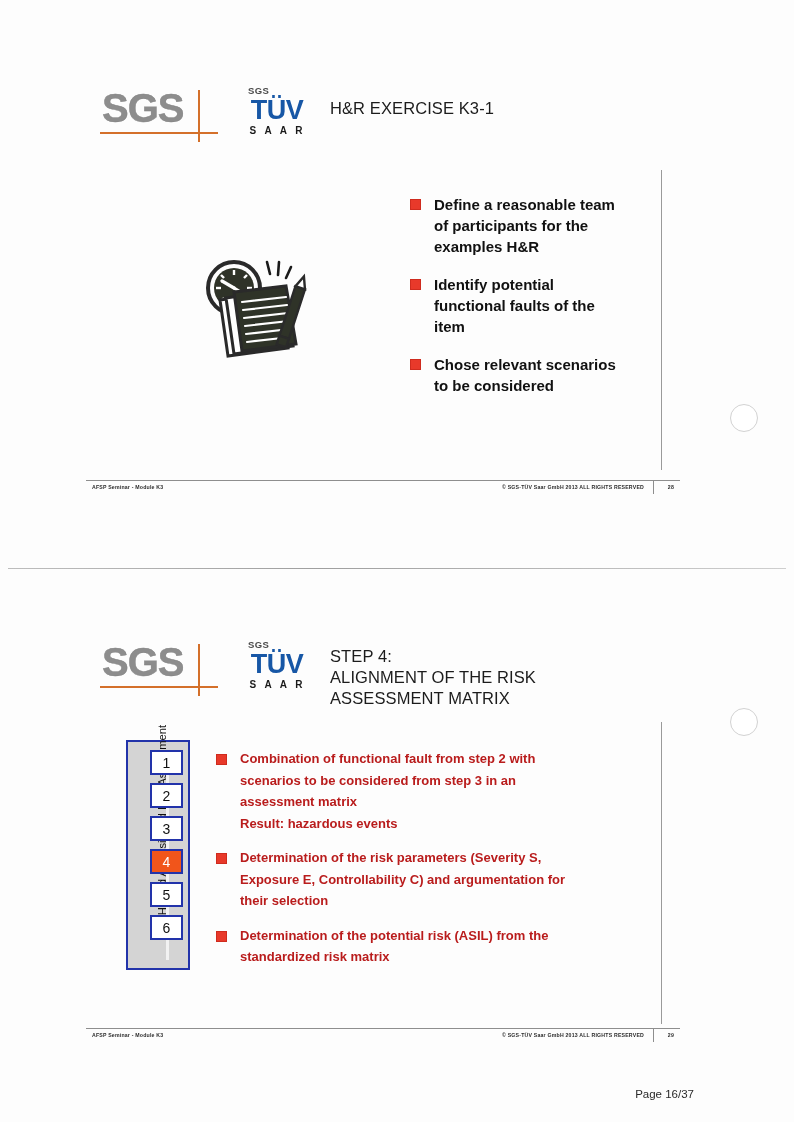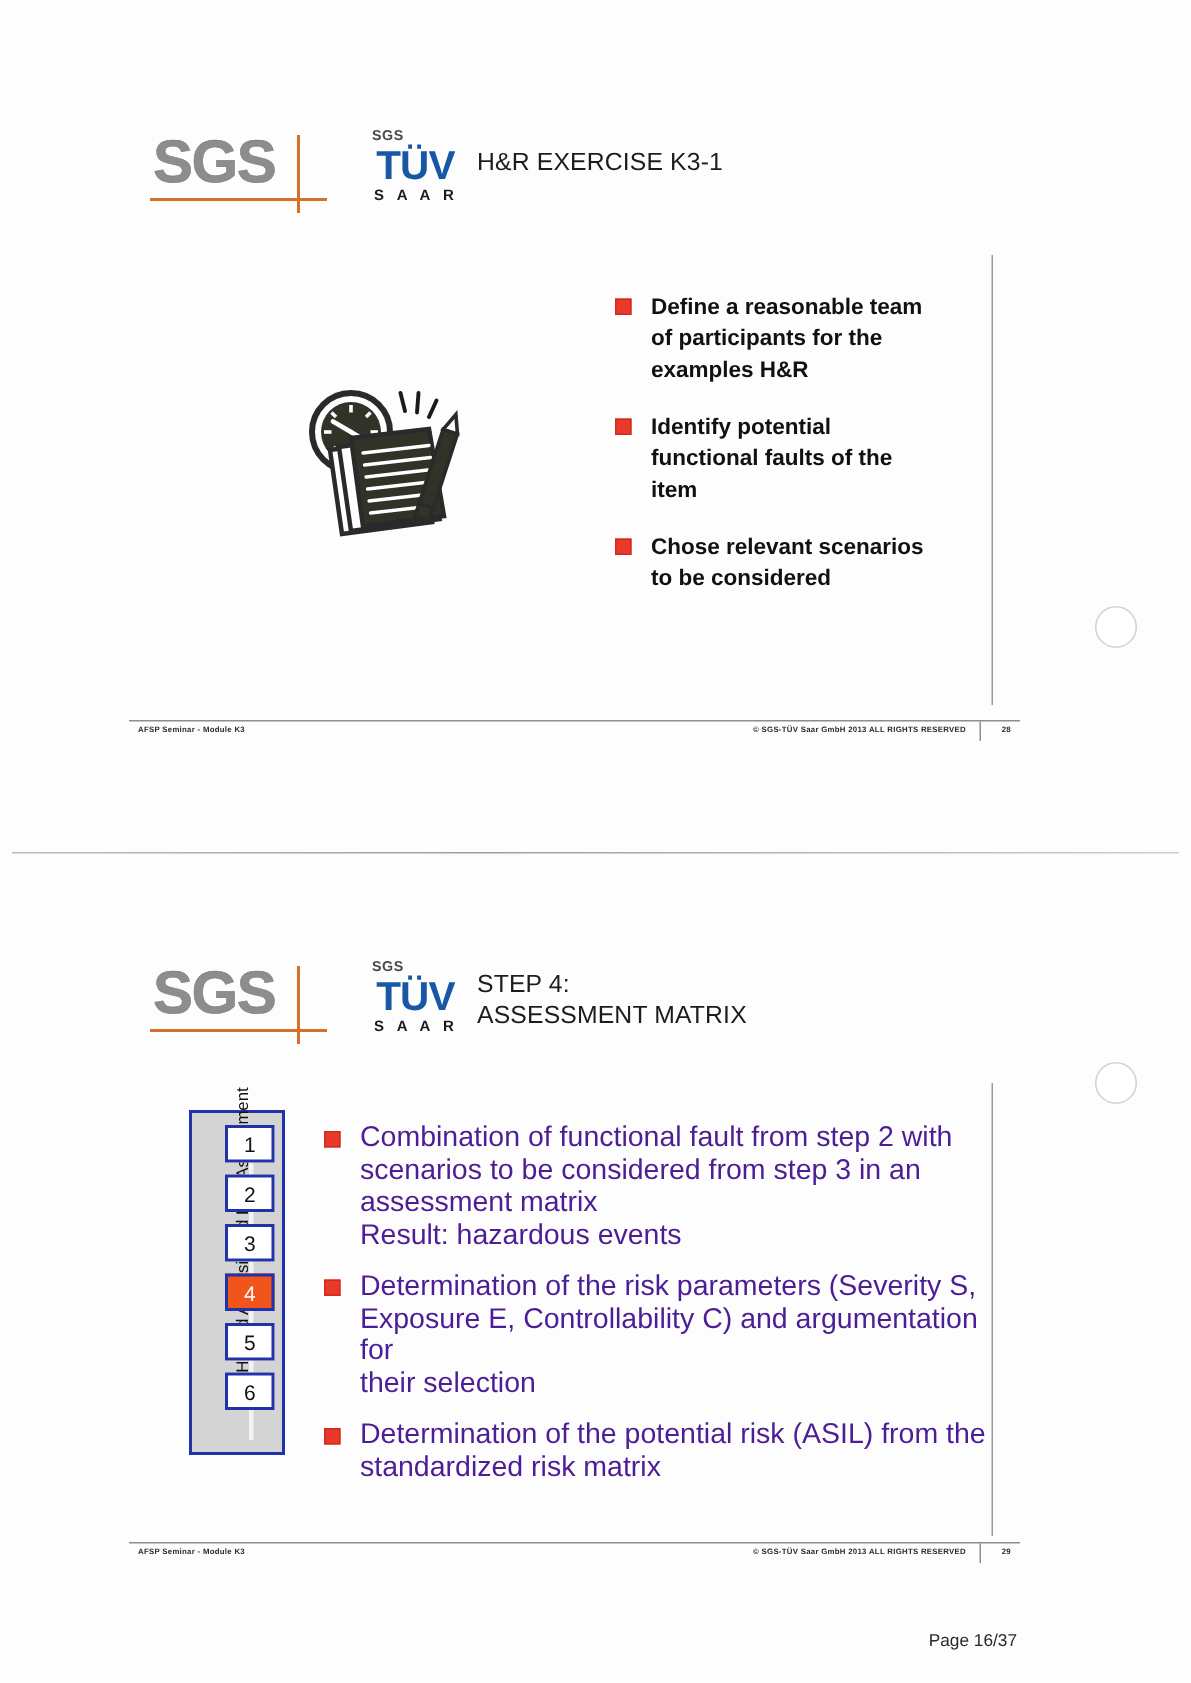--- a/index.html
+++ b/index.html
@@ -106,21 +106,21 @@
     color: #1a1a1a;
     letter-spacing: 3px;
     margin-top: 2px;
     text-align: center;
     padding-left: 3px;
   }
 
   
   .slide-title {
     position: absolute;
-    left: 232px;
+    left: 244px;
     top: 24px;
     right: 0;
     font-size: 16.5px;
     color: #1c1c1c;
     line-height: 21px;
     letter-spacing: 0.1px;
   }
   #slide-2 .slide-title { top: 18px; }
   .slide-title div { white-space: nowrap; }
 
@@ -164,24 +164,24 @@
   #bullets-1 .bullet-text {
     font-size: 15px;
     font-weight: bold;
     line-height: 21px;
     color: #111111;
   }
   #bullets-1 .bullet { margin-bottom: 17px; }
   #bullets-1 .bullet-marker { top: 5px; }
 
   #bullets-2 .bullet-text {
-    font-size: 19px;
-    font-weight: normal;
+    font-size: 13px;
+    font-weight: bold;
     line-height: 21.5px;
-    color: #4c1d95;
+    color: #b91c1c;
   }
   #bullets-2 .bullet { margin-bottom: 13px; }
 
   
   .clipart {
     position: absolute;
     left: 112px;
     top: 182px;
     width: 110px;
     height: 108px;
@@ -302,21 +302,21 @@
     border-radius: 50%;
     border: 1px solid #d2d2d2;
     background: #ffffff;
   }
   #hole-1 { left: 730px; top: 404px; }
   #hole-2 { left: 730px; top: 708px; }
 
   
   .page-label {
     position: absolute;
-    right: 116px;
+    right: 100px;
     bottom: 22px;
     font-size: 11.5px;
     color: #2a2a2a;
     margin-top: 12px;
   }
 </style>
 </head>
 <body>
 
 <div class="page">
@@ -434,20 +434,21 @@
       <div class="tuv-logo">
         <div class="tuv-sgs">SGS</div>
         <div class="tuv-main">
           <span>TÜV</span>
         </div>
         <div class="tuv-saar">S A A R</div>
       </div>
 
       <div class="slide-title">
         <div>STEP 4:</div>
+        <div>ALIGNMENT OF THE RISK</div>
         <div>ASSESSMENT MATRIX</div>
       </div>
     </div>
 
     <div class="step-panel">
       <div class="step-panel-label">Hazard Analysis and Risk Assessment</div>
       <div class="step-track"></div>
       <div class="step-boxes">
         <div class="step-box">1</div>
         <div class="step-box">2</div>

